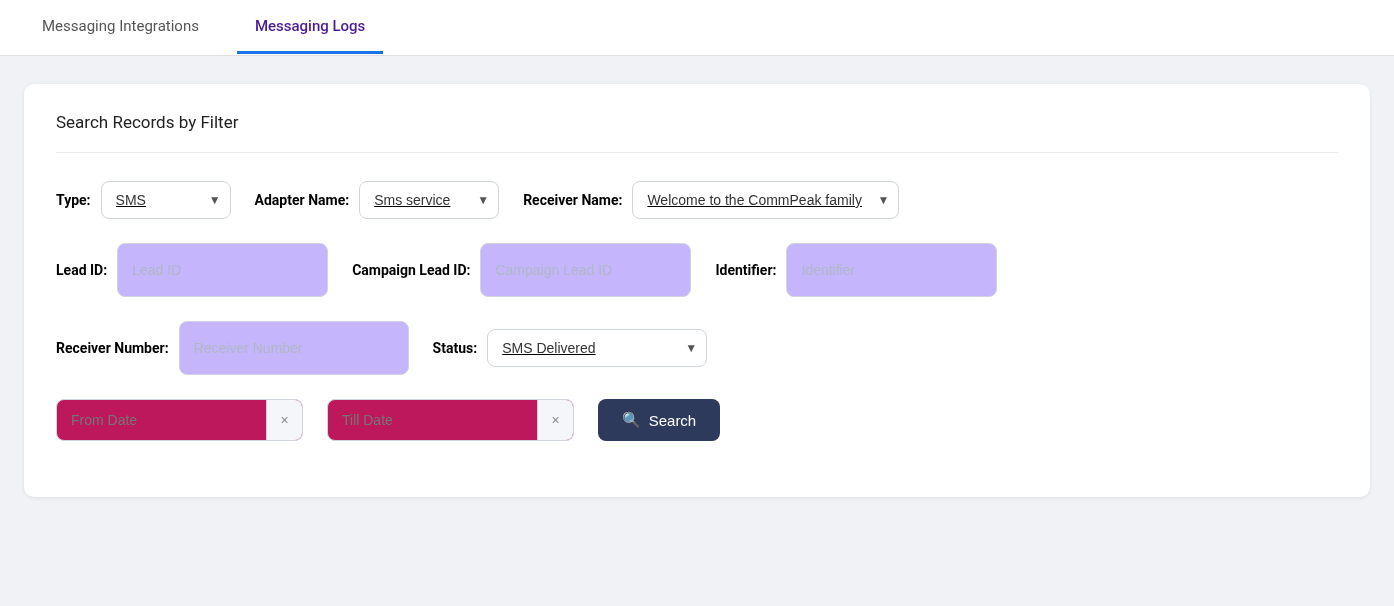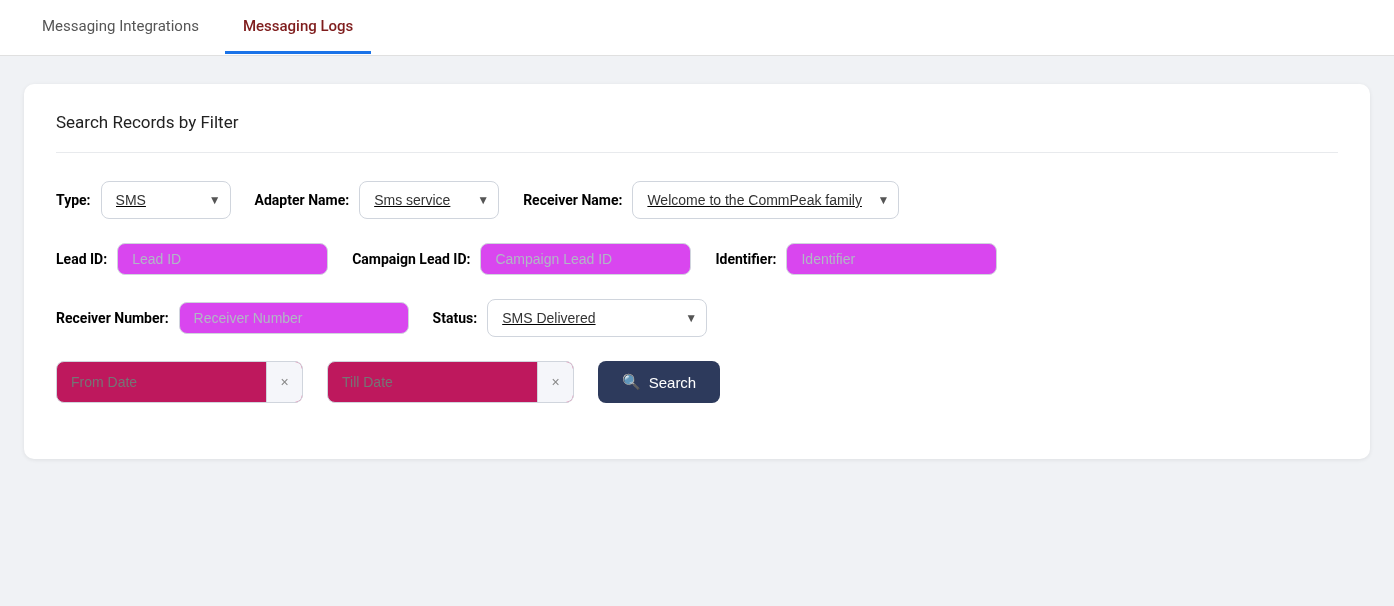--- a/index.html
+++ b/index.html
@@ -17,32 +17,33 @@
       padding: 0;
     }
     
     .tabs-bar {
       background: #fff;
       display: flex;
       align-items: center;
       padding: 0 24px;
       border-bottom: 1px solid #e0e0e0;
       height: 56px;
+      gap: 12px;
     }
     .tab {
       padding: 16px 18px;
       font-size: 15px;
       cursor: pointer;
       color: #555;
       border-bottom: 3px solid transparent;
       margin-right: 8px;
       white-space: nowrap;
     }
     .tab.active {
-      color: #7f1d1d;
+      color: #4c1d95;
       border-bottom: 3px solid #1a73e8;
       font-weight: 500;
     }
     
     .main-content {
       padding: 28px 24px;
     }
     .card {
       background: #fff;
       border-radius: 10px;
@@ -105,22 +106,22 @@
       color: #555;
       font-size: 12px;
     }
     
     .input-field {
       border: 1px solid #d0d5dd;
       border-radius: 8px;
       padding: 8px 14px;
       font-size: 14px;
       color: #333;
-      background: #d946ef;
-      height: 32px;
+      background: #c4b5fd;
+      height: 54px;
     }
     .input-field::placeholder { color: #b0b8c4; }
     
     .date-group {
       display: flex;
       align-items: center;
       border: 1px solid #d0d5dd;
       border-radius: 8px;
       overflow: hidden;
       background: #be185d;

